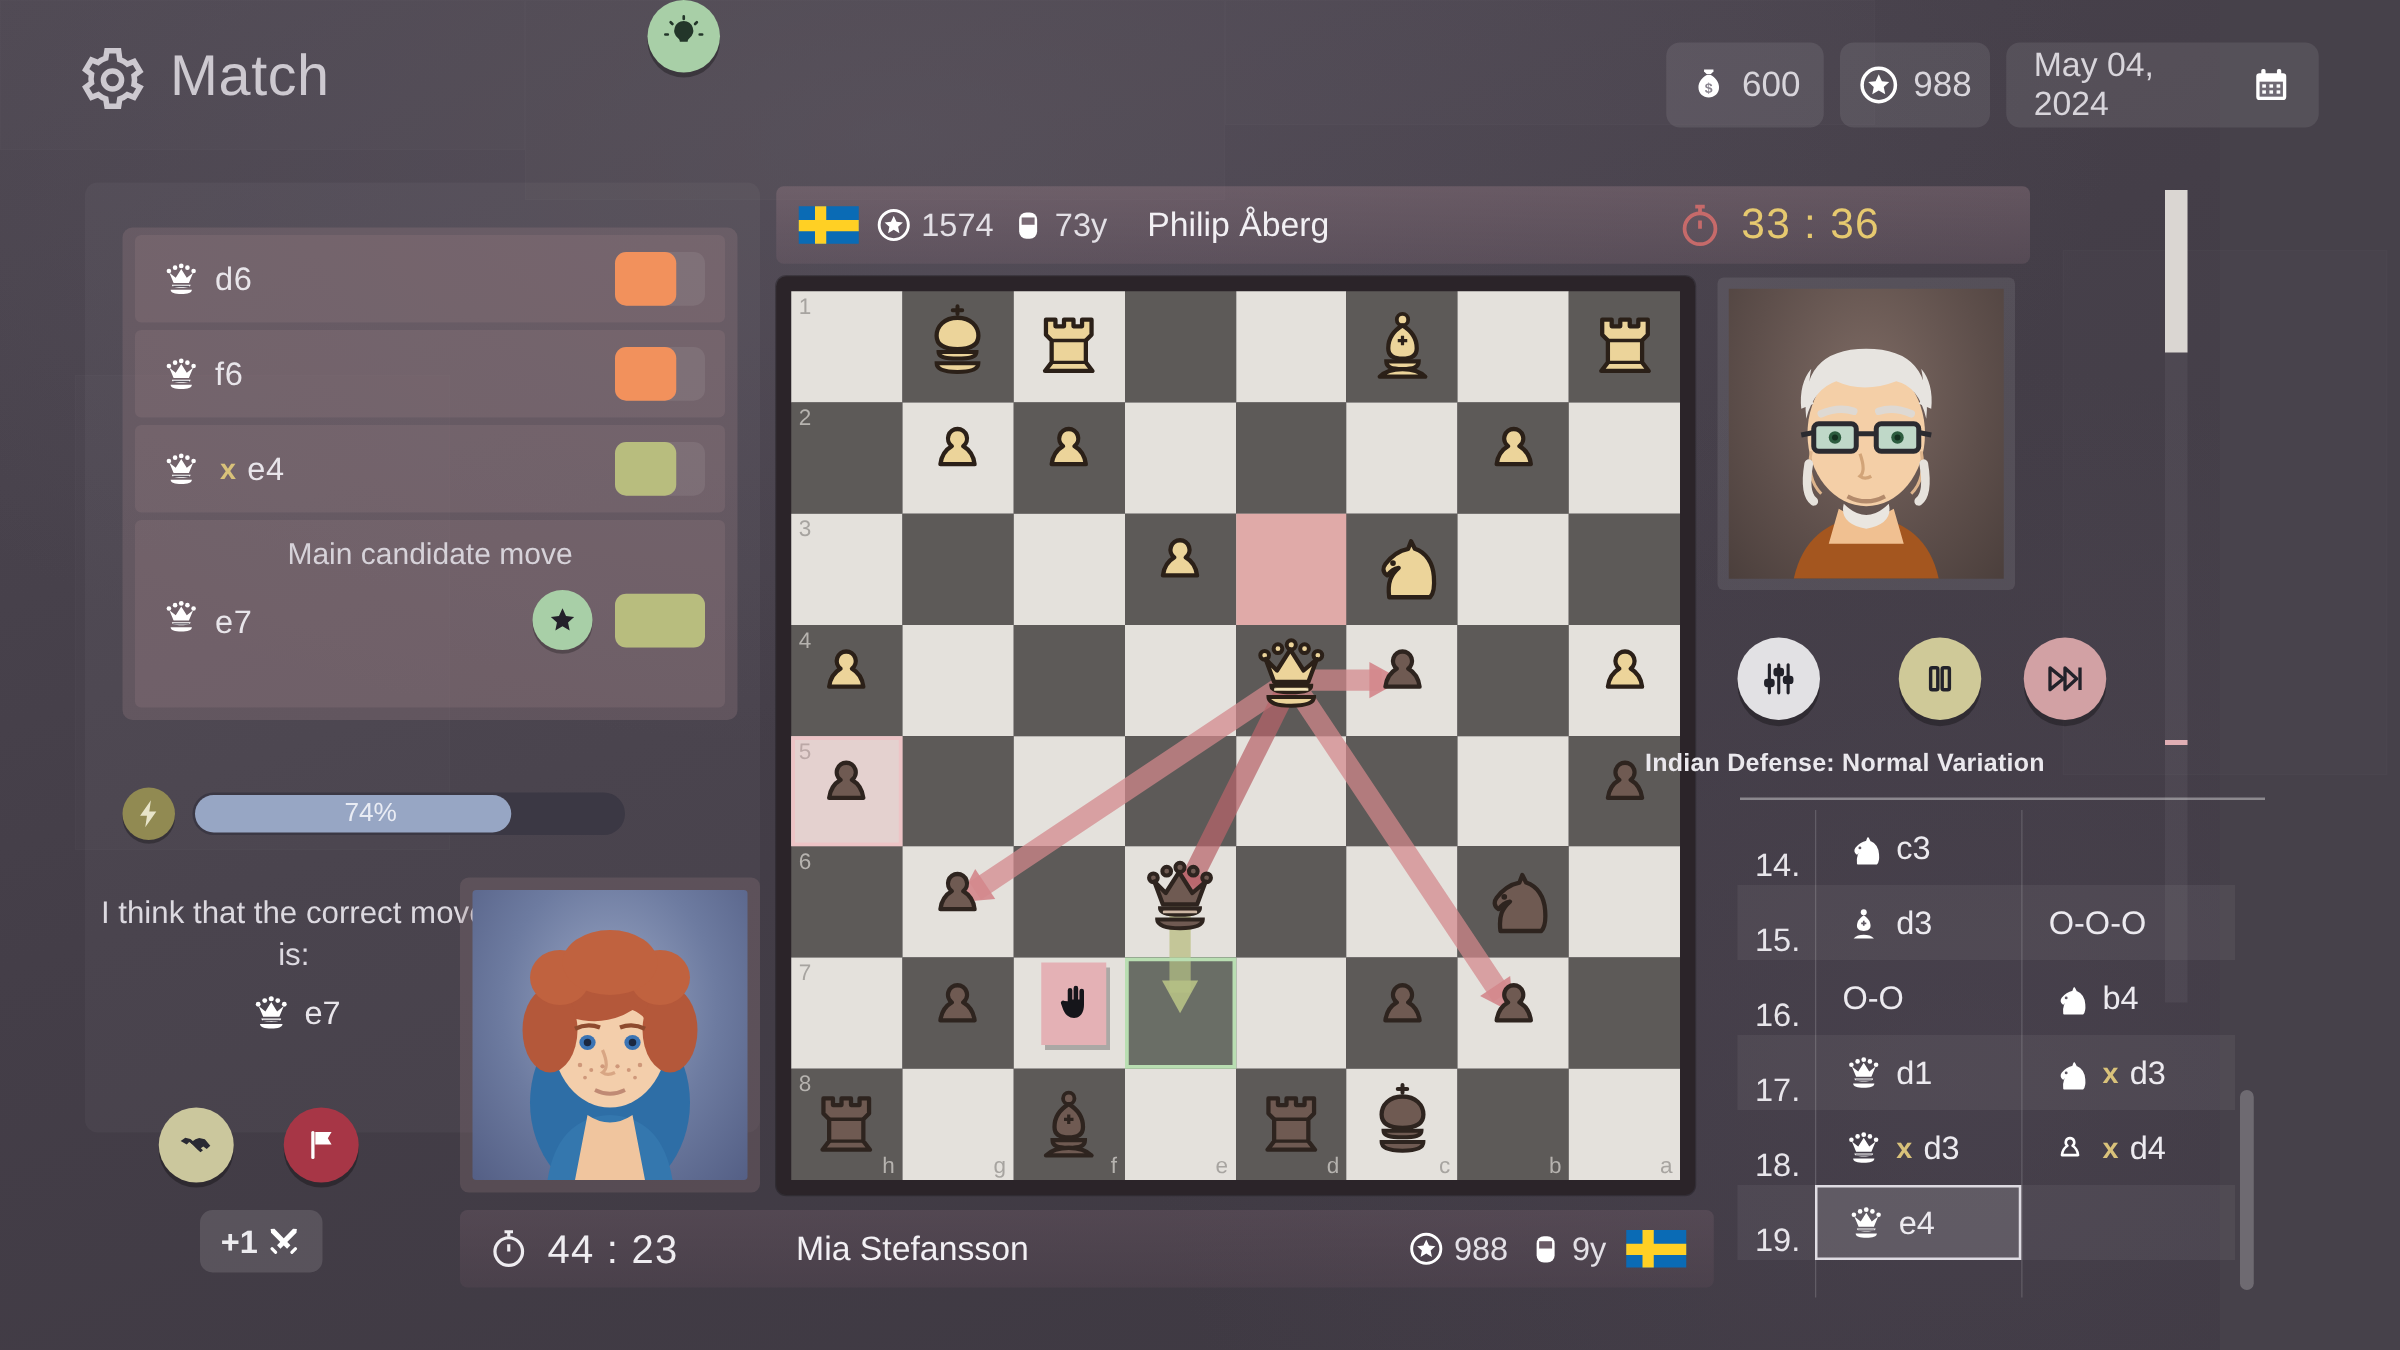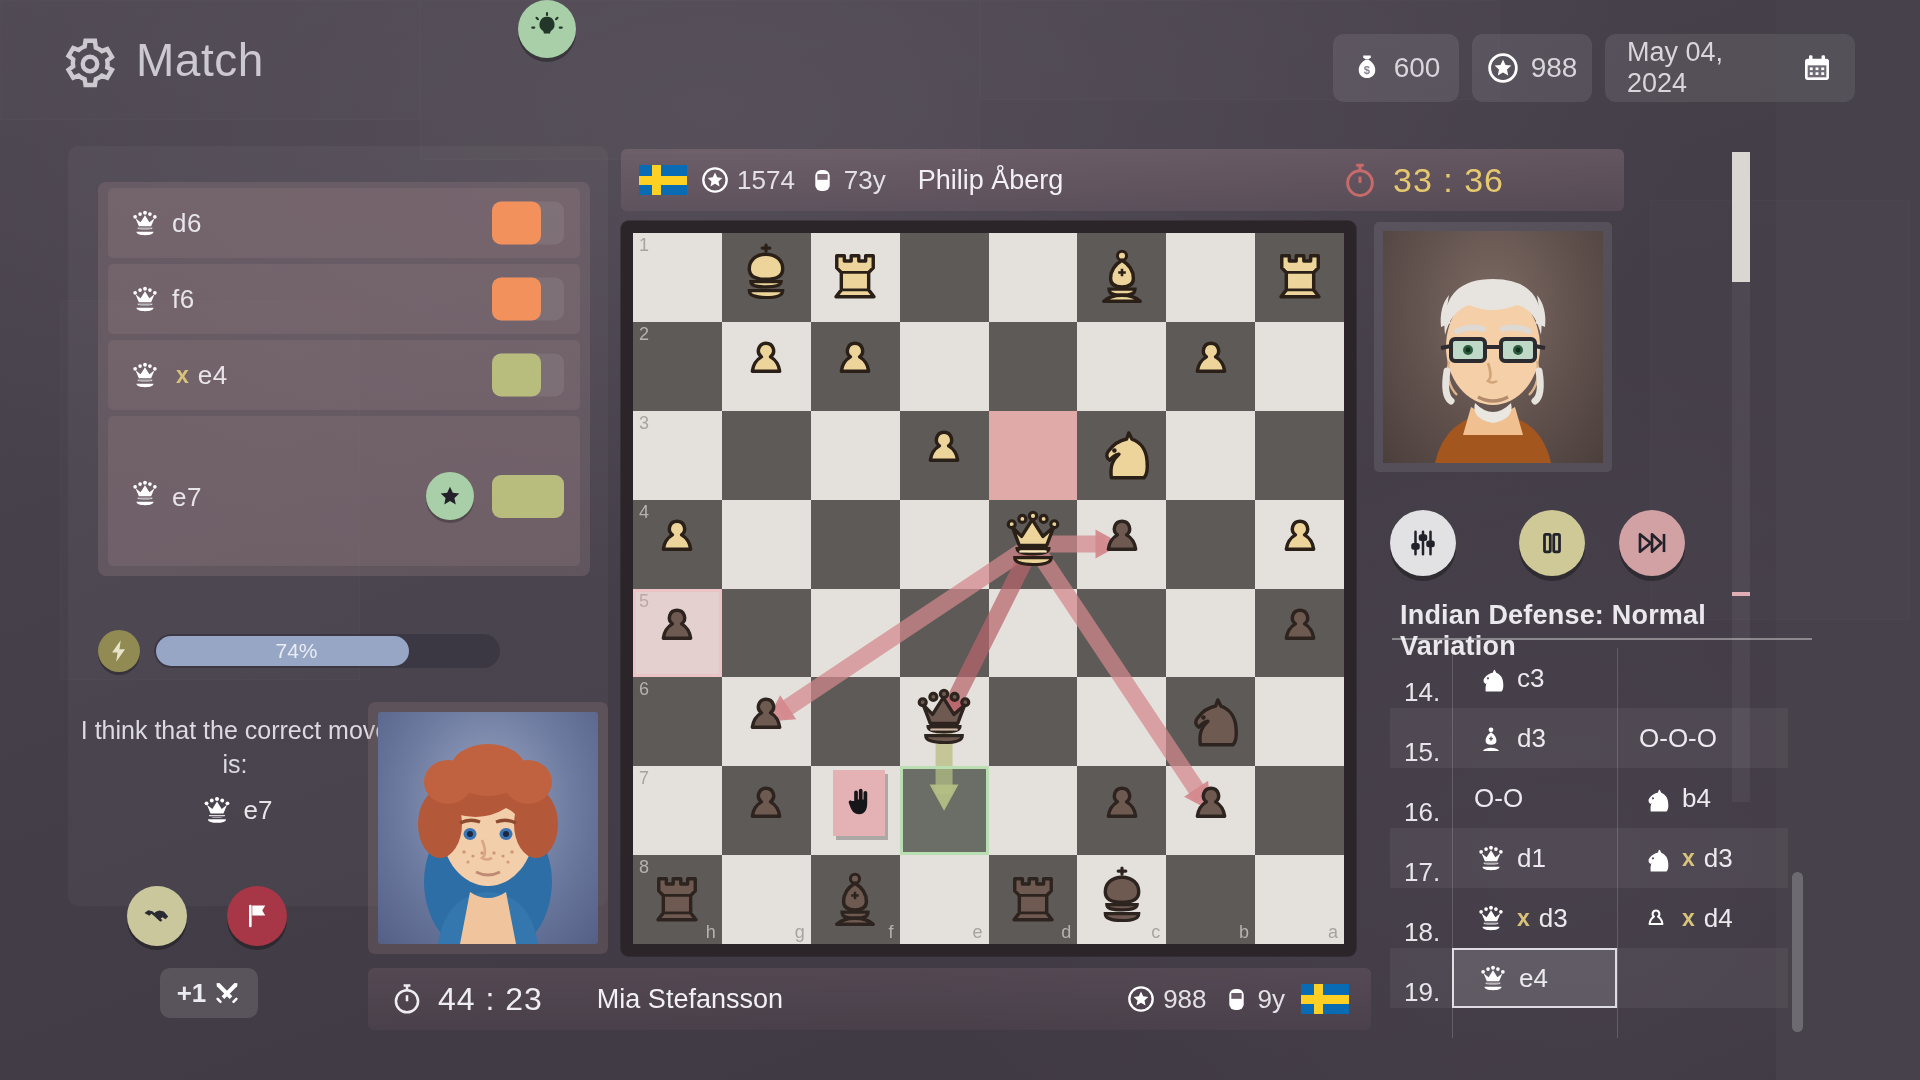--- a/index.html
+++ b/index.html
@@ -172,21 +172,21 @@
     display:flex; align-items:center; justify-content:center;
   }
 
   #bot-bar {
     position:absolute; left:368px; top:968px; width:1003px; height:62px;
     background: linear-gradient(180deg, rgba(110,90,102,0.40), rgba(88,72,84,0.38));
     border-radius:6px;
     display:flex; align-items:center; padding-left:22px; gap:14px;
   }
   #bot-clock { display:flex; align-items:center; gap:14px; color:#efedf1; font-size:32px; letter-spacing:1px; }
-  #bot-name { margin-left:40px; font-size:27px; color:#f2f0f4; }
+  #bot-name { margin-left:80px; font-size:27px; color:#f2f0f4; }
   #bot-right { position:absolute; right:22px; display:flex; align-items:center; gap:16px; }
 
   
   #opp-card {
     position:absolute; left:1374px; top:222px; width:238px; height:250px;
     background: rgba(255,255,255,0.09); border-radius:5px; padding:9px;
   }
   #opp-photo {
     width:220px; height:232px; position:relative; overflow:hidden;
     background: radial-gradient(ellipse at 50% 35%, #7d6a63 0%, #5e4f4b 60%, #4b3f3c 100%);
@@ -195,22 +195,22 @@
   .ctrl {
     position:absolute; top:0; width:66px; height:66px; border-radius:50%;
     display:flex; align-items:center; justify-content:center;
     box-shadow:0 5px 0 rgba(0,0,0,0.30);
   }
   #ctrl-settings { left:0; background:#e2e1e4; }
   #ctrl-pause { left:129px; background:#cfc998; }
   #ctrl-ff { left:229px; background:#d2a1a4; }
 
   #opening-title {
-    position:absolute; left:1400px; top:600px; width:420px;
-    font-size:27px; color:#eae8ed; font-weight:bold; letter-spacing:0.2px;
+    position:absolute; left:1316px; top:600px; width:420px;
+    font-size:20px; color:#eae8ed; font-weight:bold; letter-spacing:0.2px;
   }
   #opening-rule { position:absolute; left:1392px; top:638px; width:420px; height:2px; background: rgba(255,255,255,0.38); }
   #movelist { position:absolute; left:1390px; top:648px; width:398px; height:390px; }
   .mrow { position:relative; height:60px; display:flex; align-items:flex-end; }
   .mrow.alt { background: rgba(255,255,255,0.055); }
   .mno { width:62px; padding-left:14px; font-size:26px; color:#e7e5ea; }
   .mcell {
     width:165px; height:60px; display:flex; align-items:center; gap:9px;
     font-size:26px; color:#eceaef; padding-left:22px;
   }
@@ -346,20 +346,21 @@
              <path d="M31 62h38" stroke="#5b5560" stroke-width="3"></path>
           </svg></span>
       <span class="cand-x">x</span>
       <span class="cand-lbl">e4</span>
       <span class="evalbar">
           <i style="background: rgb(184, 189, 126);"></i>
         </span>
     </div>
 
     <div id="main-cand">
+      <div id="main-cand-title">Main candidate move</div>
       <div id="main-cand-move">
         <span class="pc"><svg viewBox="0 0 100 100" width="34" height="34">
               <g fill="#fff">
                 <circle cx="21" cy="26" r="5.4"></circle>
                 <circle cx="35.5" cy="18" r="5.4"></circle>
                 <circle cx="50" cy="14" r="5.6"></circle>
                 <circle cx="64.5" cy="18" r="5.4"></circle>
                 <circle cx="79" cy="26" r="5.4"></circle>
               </g>
              <path d="M22 30l10 24h36l10-24-15 12-13-21-13 21z" fill="#fff"></path>

